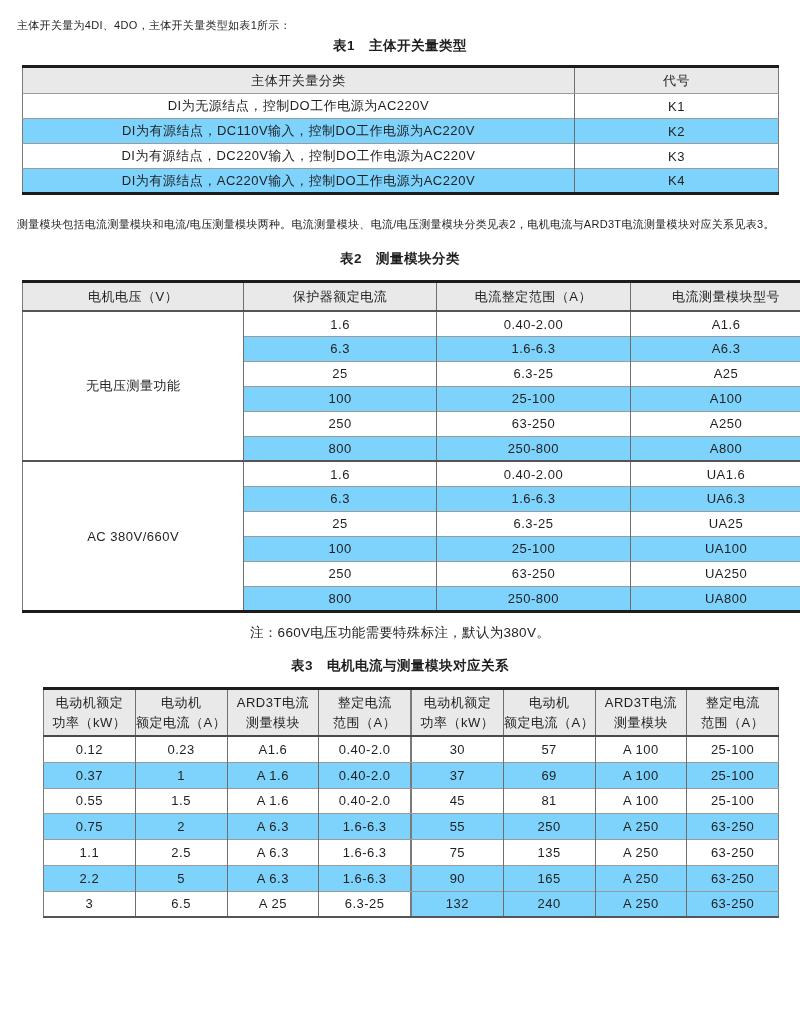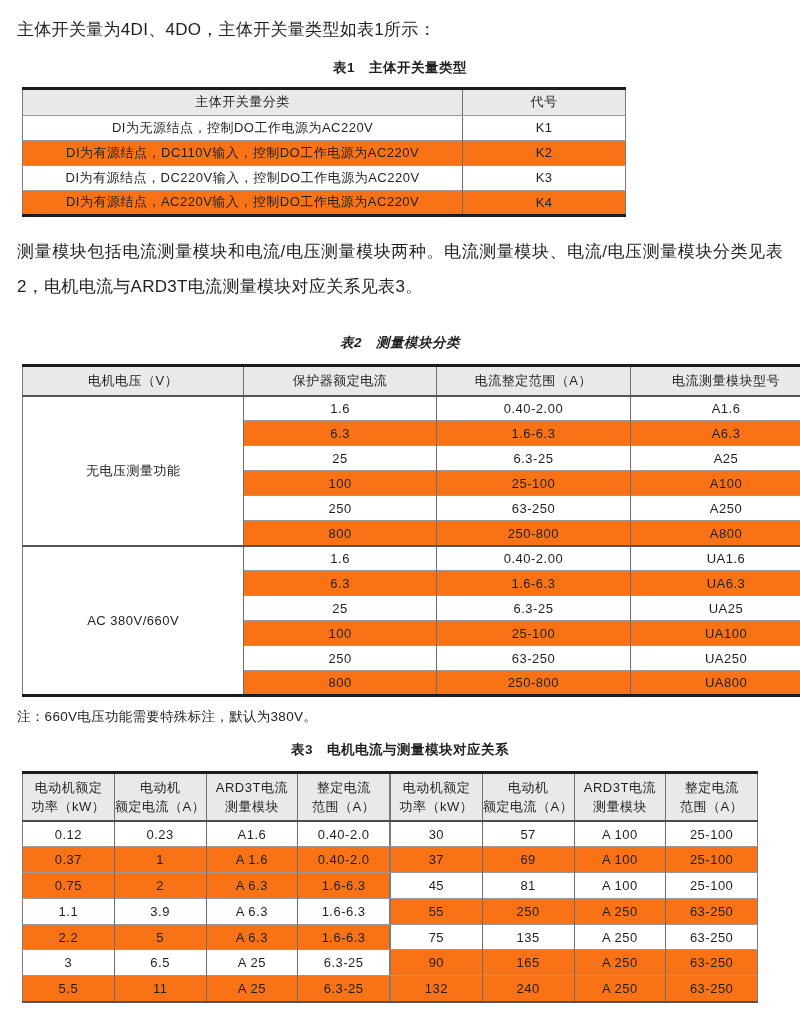--- a/index.html
+++ b/index.html
@@ -8,34 +8,34 @@
     width: 800px;
     height: 1031px;
     background: #ffffff;
     font-family: "Liberation Sans", "DejaVu Sans", sans-serif;
     color: #1f1f1f;
     overflow: hidden;
     position: relative;
   }
   .para {
     margin: 18px 17px 0 17px;
-    font-size: 17px;
+    font-size: 11px;
     line-height: 2.05;
     text-align: justify;
     letter-spacing: 0.3px;
   }
   .para.first { line-height: 1.4; }
   .tbl-caption {
     text-align: center;
     font-size: 13.5px;
     font-weight: bold;
     letter-spacing: 0.5px;
   }
-  .cap1 { margin-top: 17px; }
-  .cap2 { margin-top: 30px; font-style: italic; }
+  .cap1 { margin-top: 4px; }
+  .cap2 { margin-top: 14px; }
   .cap3 { margin-top: 15px; }
   table {
     border-collapse: collapse;
     table-layout: fixed;
     font-size: 13px;
   }
   .dtable {
     border-top: 3px solid #1c1c1c;
     border-left: 1px solid #7a7a7a;
     border-right: 1px solid #7a7a7a;
@@ -44,48 +44,48 @@
   th, td {
     text-align: center;
     vertical-align: middle;
     font-weight: normal;
     letter-spacing: 0.5px;
     overflow: hidden;
   }
   th { background: #e9e9e9; }
   td + td, th + th { border-left: 1px solid #6e6e6e; }
   tbody tr + tr td { border-top: 1px solid #9a9a9a; }
-  tr.alt td { background: #f97316; }
+  tr.alt td { background: #7dd3fc; }
   td.grp { background: #ffffff; }
   tr.grp-start td { border-top: 2px solid #555555; }
 
   
-  .t1 { width: 604px; margin: 10px 0 0 22px; }
+  .t1 { width: 757px; margin: 10px 0 0 22px; }
   .t1 th { height: 27px; border-bottom: 1px solid #9a9a9a; }
   .t1 td { height: 25px; }
   .t1 .c-class { width: 73%; }
   .t1 .c-code  { width: 27%; }
 
   
   .t2 { width: 800px; margin: 12px 0 0 22px; }
   .t2 th { height: 30px; border-bottom: 2px solid #555555; }
   .t2 td { height: 25px; }
   .t2 .c0 { width: 27.7%; }
   .t2 .c1 { width: 24.1%; }
   .t2 .c2 { width: 24.3%; }
   .t2 .c3 { width: 23.9%; }
   .t2 td.grp { border-right: 1px solid #6e6e6e; border-radius: 17px; }
 
-  .note { margin: 11px 17px 5px 17px; font-size: 13.5px; letter-spacing: 0.3px; }
+  .note { margin: 11px 17px 5px 17px; font-size: 13.5px; letter-spacing: 0.3px; text-align: center; }
 
   
   .t3wrap {
     display: flex;
     margin: 12px 21px 0 22px;
-    justify-content: flex-start;
+    justify-content: flex-end;
   }
   .t3 { width: 368px; border-bottom: 2px solid #555555; }
   .t3 th {
     height: 48px;
     border-bottom: 2px solid #4a4a4a;
     white-space: pre-line;
     line-height: 1.5;
     width: 25%;
   }
   .t3 td { height: 25.8px; }
@@ -229,47 +229,47 @@
             <td>0.23</td>
             <td>A1.6</td>
             <td>0.40-2.0</td>
           </tr>
           <tr class="alt">
             <td>0.37</td>
             <td>1</td>
             <td>A 1.6</td>
             <td>0.40-2.0</td>
           </tr>
+          <tr>
+            <td>0.55</td>
+            <td>1.5</td>
+            <td>A 1.6</td>
+            <td>0.40-2.0</td>
+          </tr>
           <tr class="alt">
             <td>0.75</td>
             <td>2</td>
             <td>A 6.3</td>
             <td>1.6-6.3</td>
           </tr>
           <tr>
             <td>1.1</td>
-            <td>3.9</td>
+            <td>2.5</td>
             <td>A 6.3</td>
             <td>1.6-6.3</td>
           </tr>
           <tr class="alt">
             <td>2.2</td>
             <td>5</td>
             <td>A 6.3</td>
             <td>1.6-6.3</td>
           </tr>
           <tr>
             <td>3</td>
             <td>6.5</td>
-            <td>A 25</td>
-            <td>6.3-25</td>
-          </tr>
-          <tr class="alt">
-            <td>5.5</td>
-            <td>11</td>
             <td>A 25</td>
             <td>6.3-25</td>
           </tr>
         </tbody>
     </table>
 
     <table class="t3 dtable">
       <thead>
         <tr>
           <th>电动机额定

